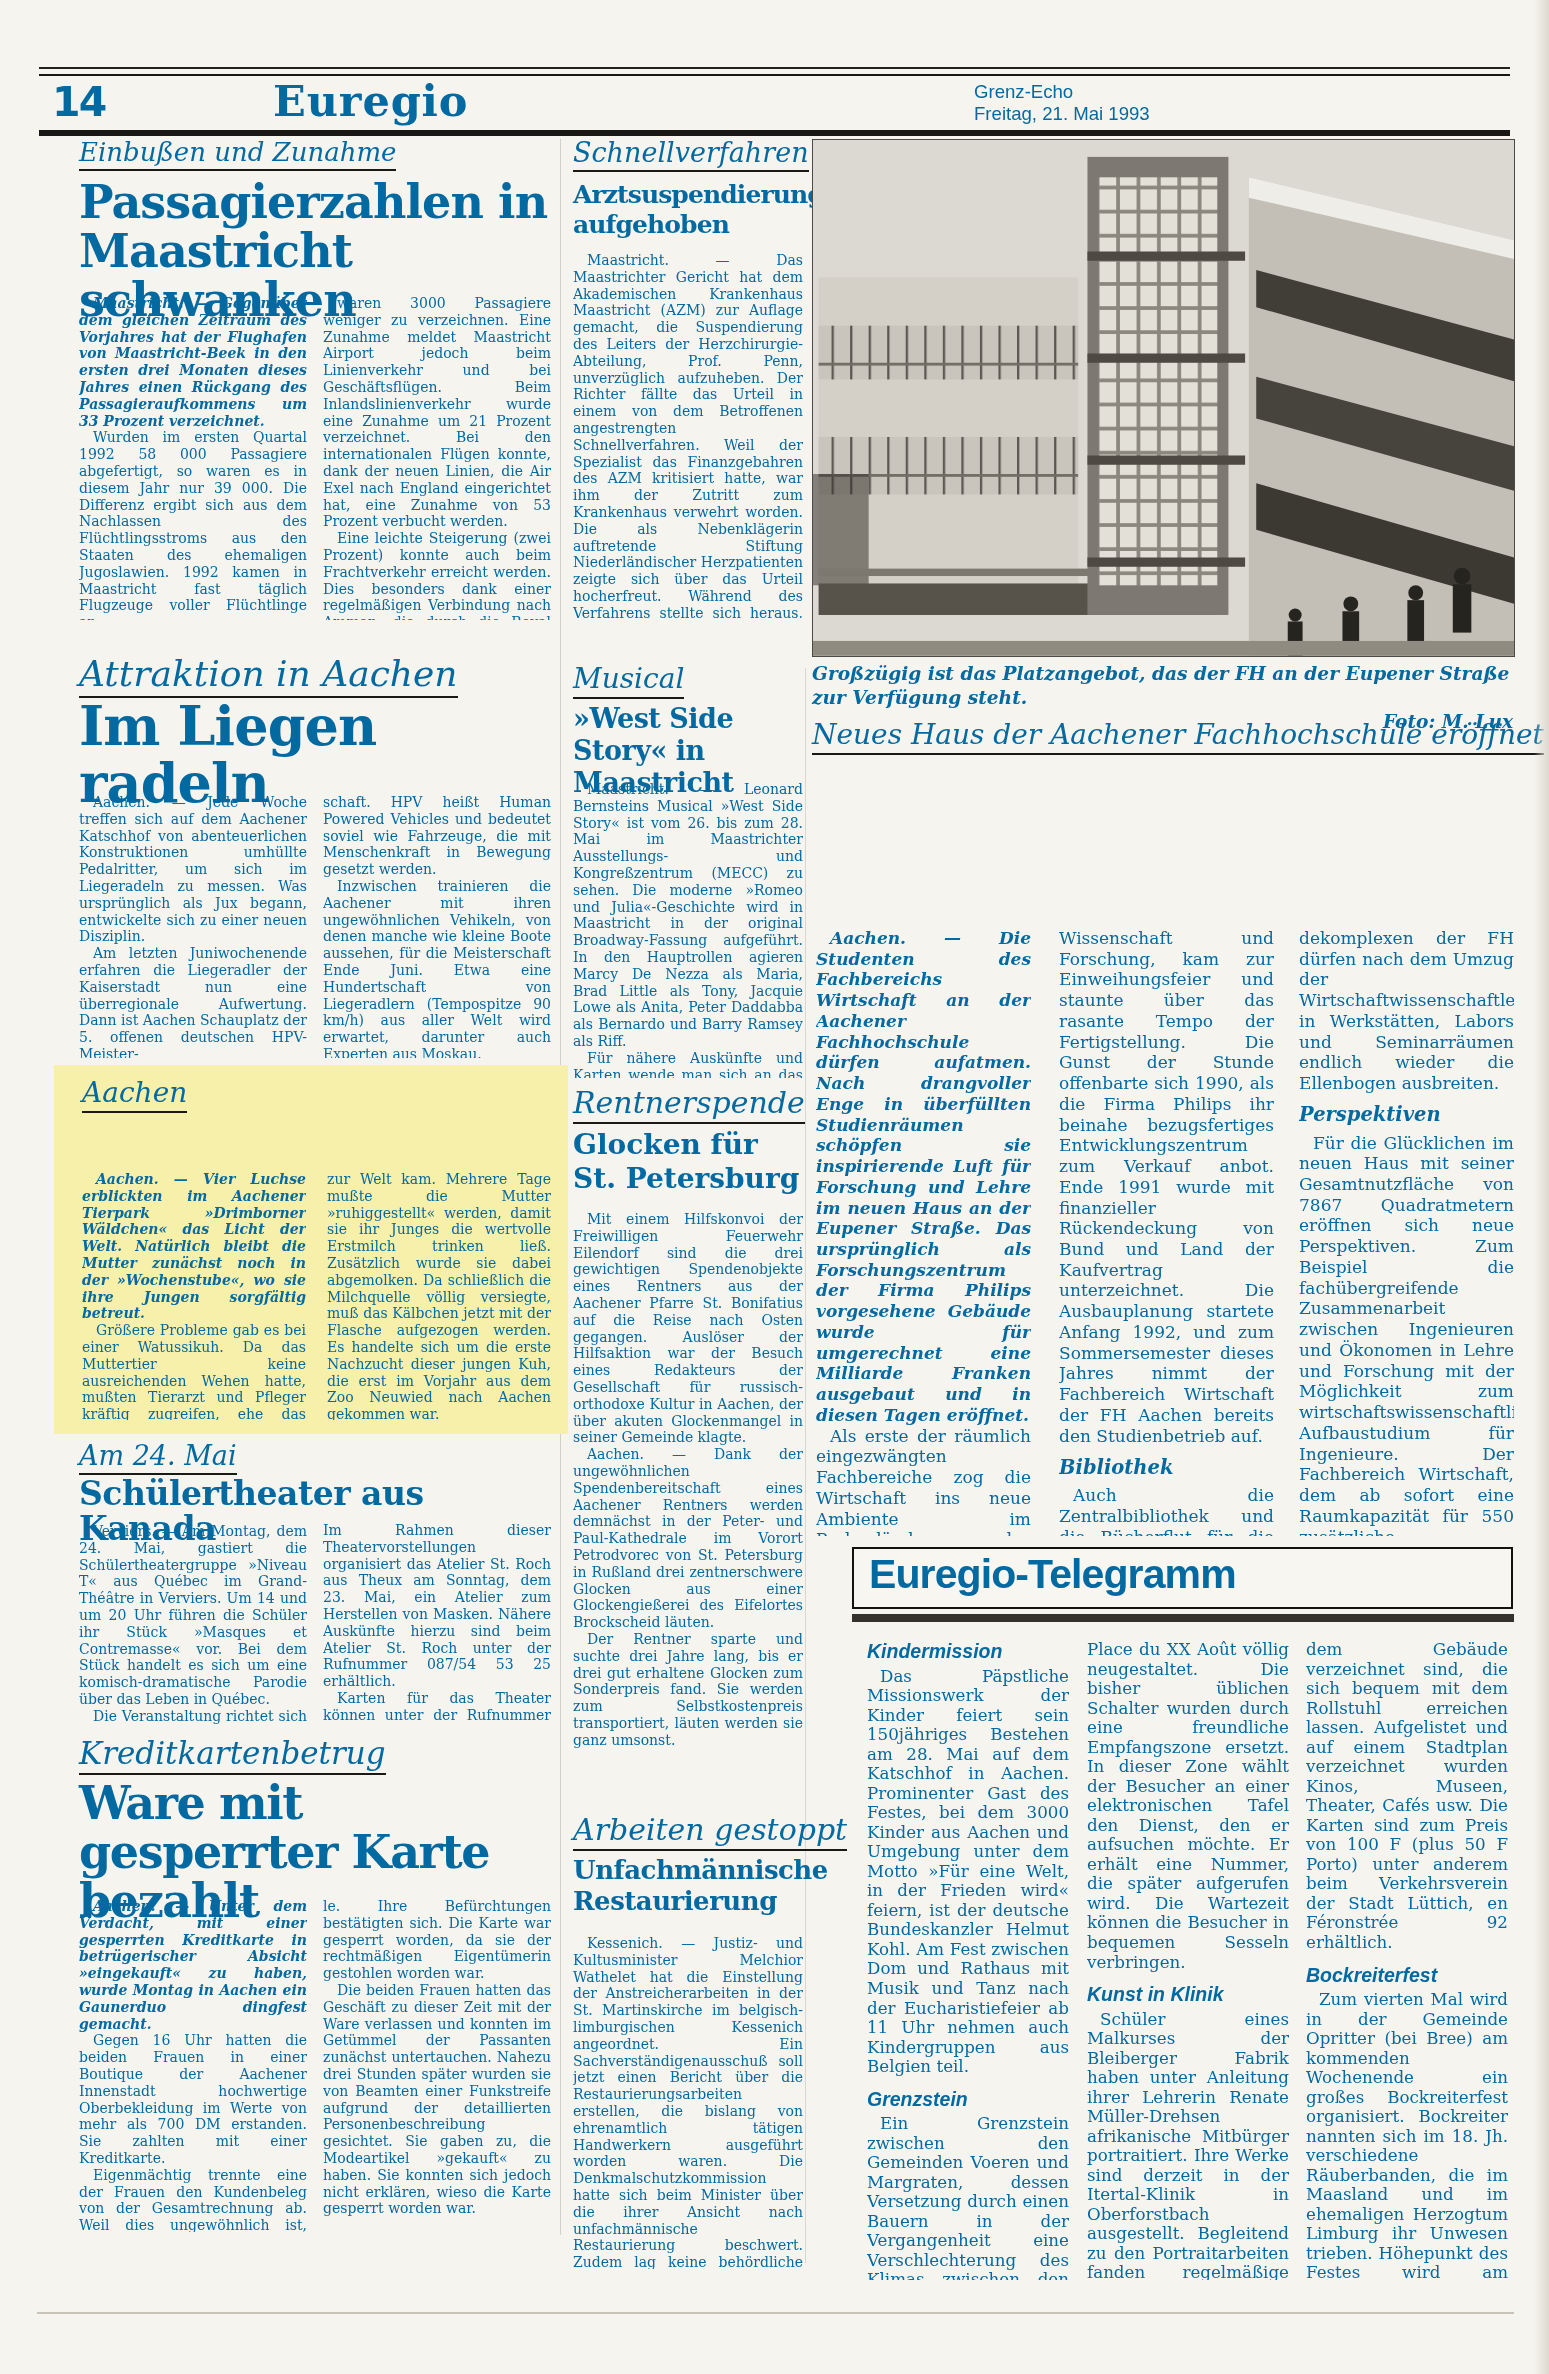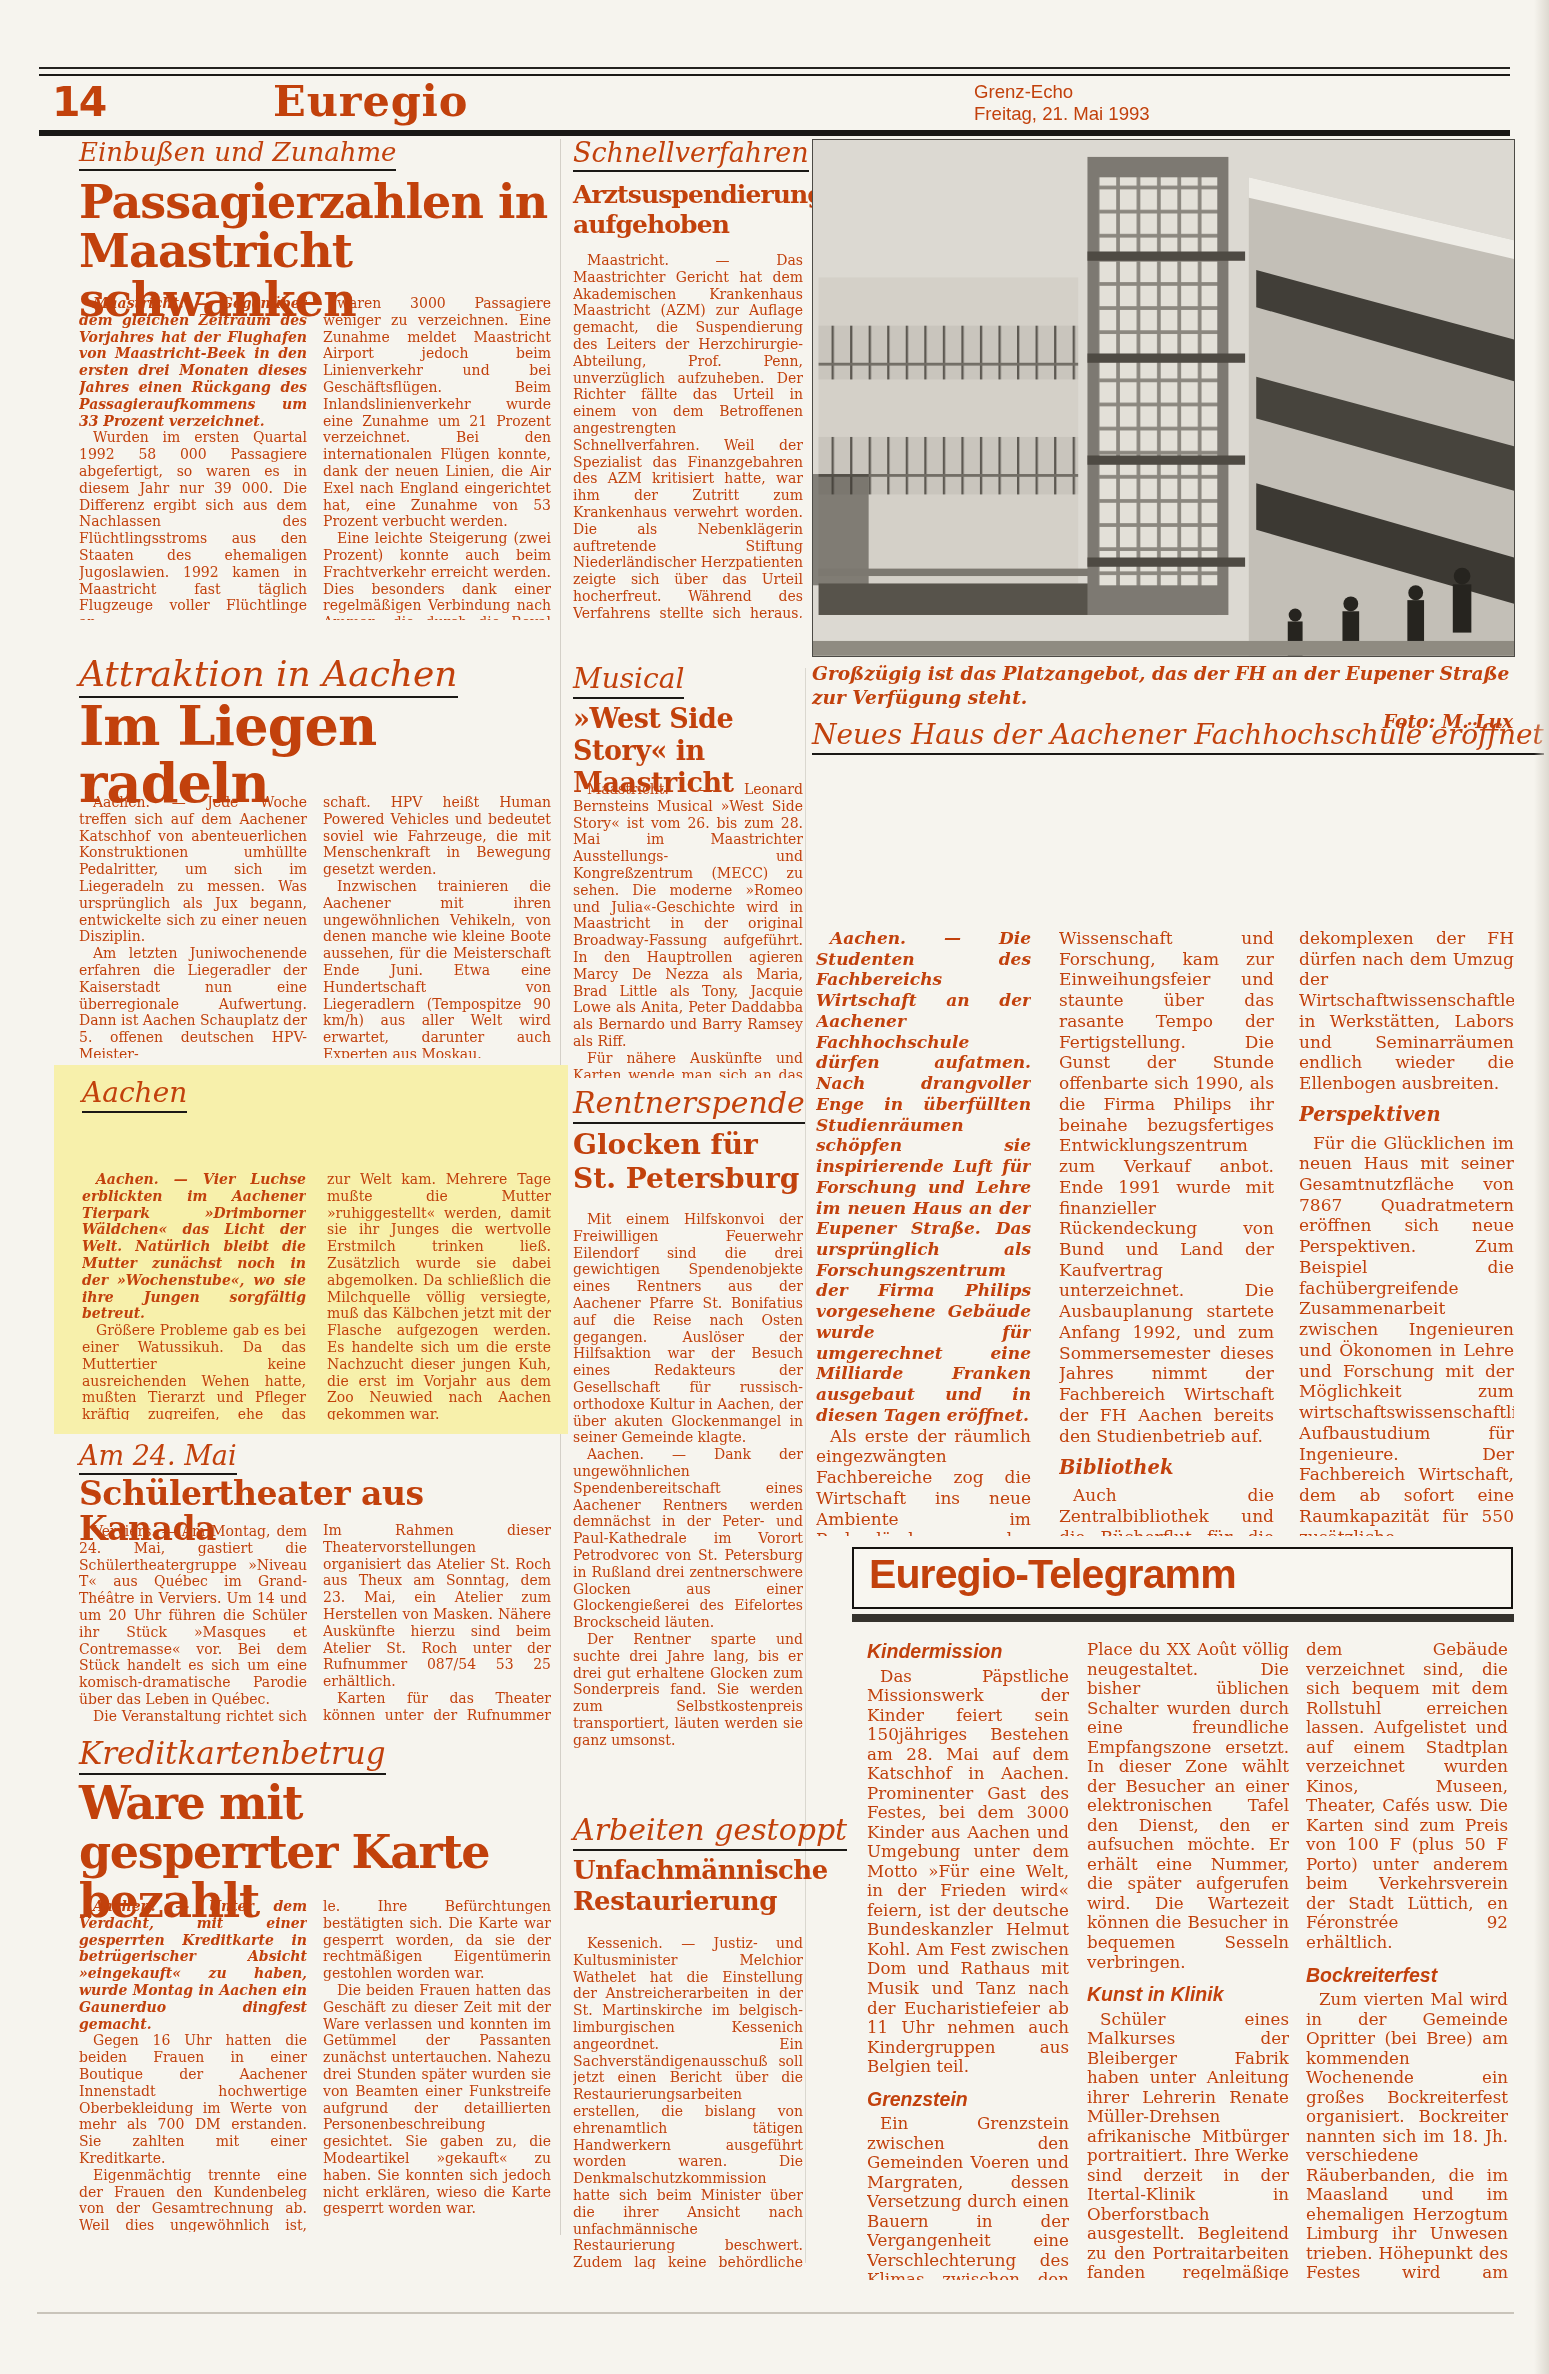--- a/index.html
+++ b/index.html
@@ -1,17 +1,17 @@
 <!DOCTYPE html>
 <html style="font-size:15px"><head>
 <meta charset="utf-8">
 <style>
   html,body{margin:0;padding:0;background:#d9d6cf;}
   .page{position:relative;width:1549px;height:2375px;background:#f6f4ee;
-        font-family:"DejaVu Serif", serif;color:#c2410c;overflow:hidden;}
+        font-family:"DejaVu Serif", serif;color:#0369a1;overflow:hidden;}
   .page::after{content:"";position:absolute;right:0;top:0;width:15px;height:100%;
         background:linear-gradient(to left,#ddd9d0,rgba(221,217,208,0));}
   
   .topline{position:absolute;left:39px;top:67px;width:1471px;height:1.9px;background:#24221f;}
   .masthead{position:absolute;left:39px;top:74px;width:1471px;height:54px;
         border-top:2.8px solid #1a1816;border-bottom:6.5px solid #1a1816;}
   .pagenum{position:absolute;left:13px;top:1.9px;font-family:"DejaVu Sans",sans-serif;
         font-weight:bold;font-size:41px;letter-spacing:-1.9px;}
   .sectiontitle{position:absolute;left:234px;top:0px;font-size:43px;font-weight:bold;
         letter-spacing:0.9px;}

